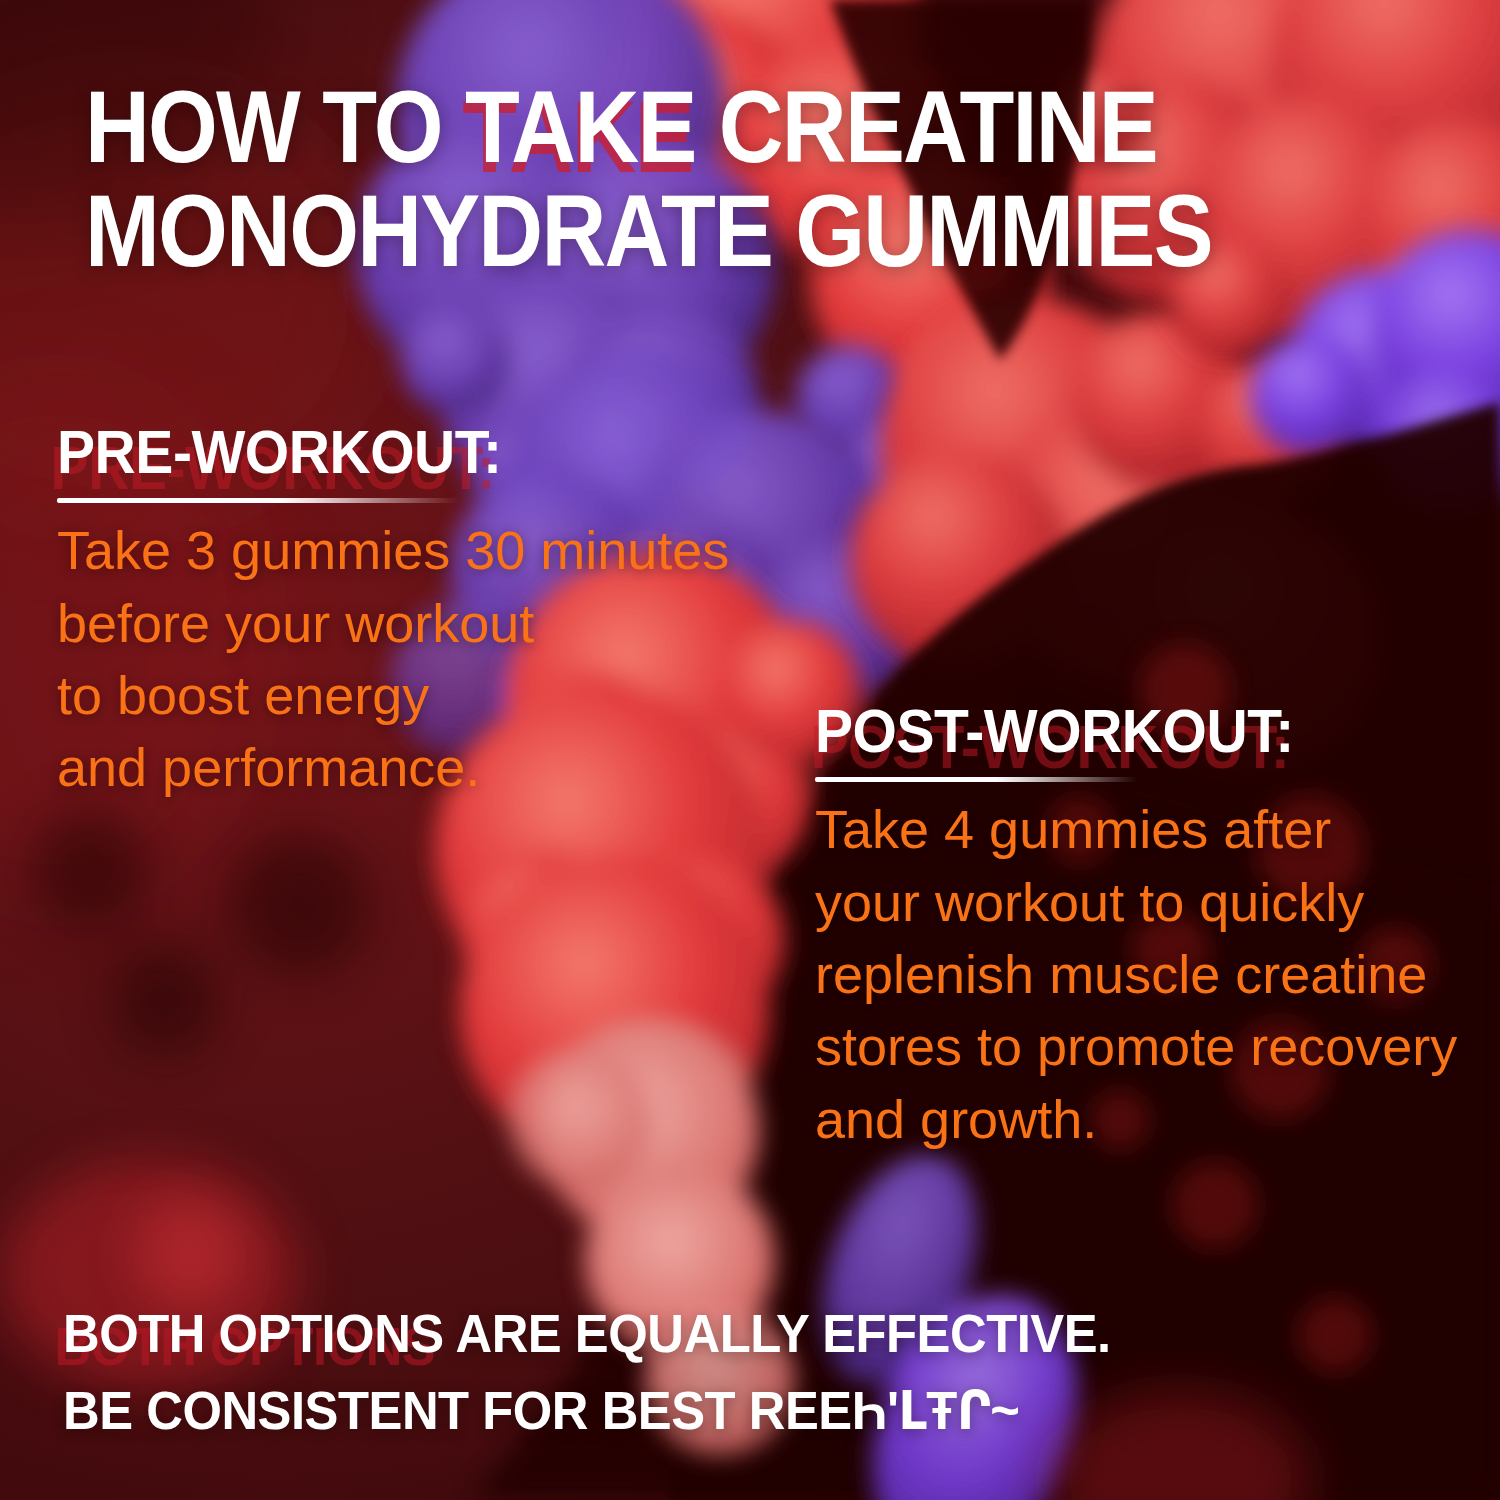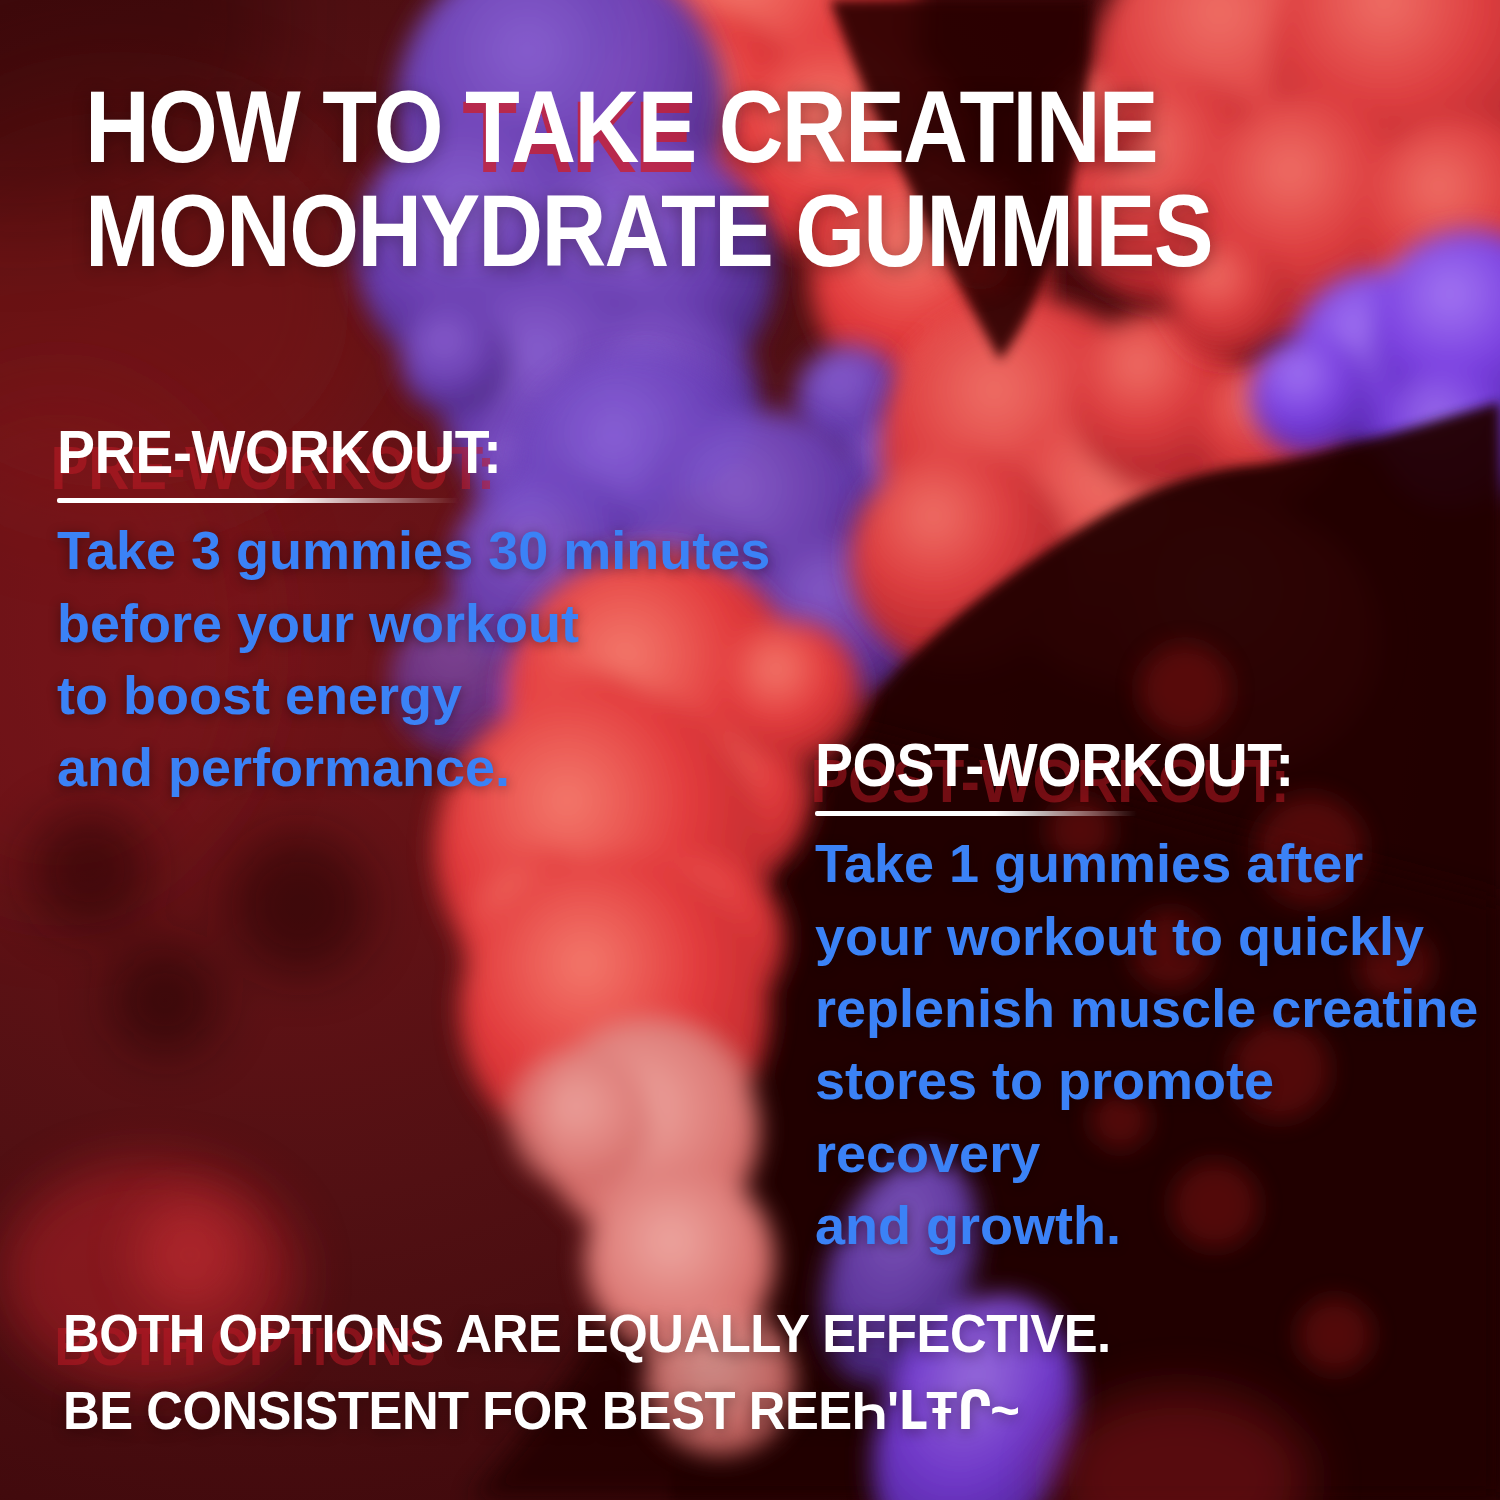--- a/index.html
+++ b/index.html
@@ -47,39 +47,39 @@
     margin: 0;
     font-size: 62px;
     font-weight: 800;
     letter-spacing: -0.5px;
     line-height: 1.1;
     transform: scaleX(0.92);
     transform-origin: left top;
     white-space: nowrap;
   }
   .pre  { left: 57px;  top: 418px; }
-  .post { left: 815px; top: 731px; }
+  .post { left: 815px; top: 697px; }
   .pre h2  { text-shadow: -7px 16px 0 rgba(196,26,38,0.5); }
   .post h2 { text-shadow: -5px 16px 0 rgba(196,26,38,0.5); }
   .rule {
     height: 5px;
     margin-top: 12px;
     border-radius: 2px;
     background: linear-gradient(90deg,
       #ffffff 0%, #ffffff 42%, #fffdfd 56%,
       rgba(255,255,255,0.85) 64%, rgba(255,255,255,0) 100%);
   }
   .pre  .rule { width: 402px; }
   .post .rule { width: 322px; }
   .body {
     margin: 11px 0 0 0;
     font-size: 54px;
-    font-weight: 700;
+    font-weight: 400;
     line-height: 1.34;
-    color: #3b82f6;
+    color: #f97316;
     white-space: pre-line;
     text-shadow: 0 2px 12px rgba(20,0,0,0.45);
   }
 
   
   .footer {
     left: 63px;
     top: 1295px;
     font-size: 54px;
     font-weight: 800;
@@ -281,21 +281,21 @@
     <div class="rule"></div>
     <p class="body">Take 3 gummies 30 minutes
 before your workout
 to boost energy
 and performance.</p>
   </section>
 
   <section class="block post">
     <h2>POST-WORKOUT:</h2>
     <div class="rule"></div>
-    <p class="body">Take 1 gummies after
+    <p class="body">Take 4 gummies after
 your workout to quickly
 replenish muscle creatine
 stores to promote recovery
 and growth.</p>
   </section>
 
   <footer class="txt footer">
     <div><span class="glitch-f">BOTH OPTIONS</span><span> ARE EQUALLY EFFECTIVE.</span></div>
     <div>BE CONSISTENT FOR BEST REEҺ'ԼŦՐ~</div>
   </footer>

